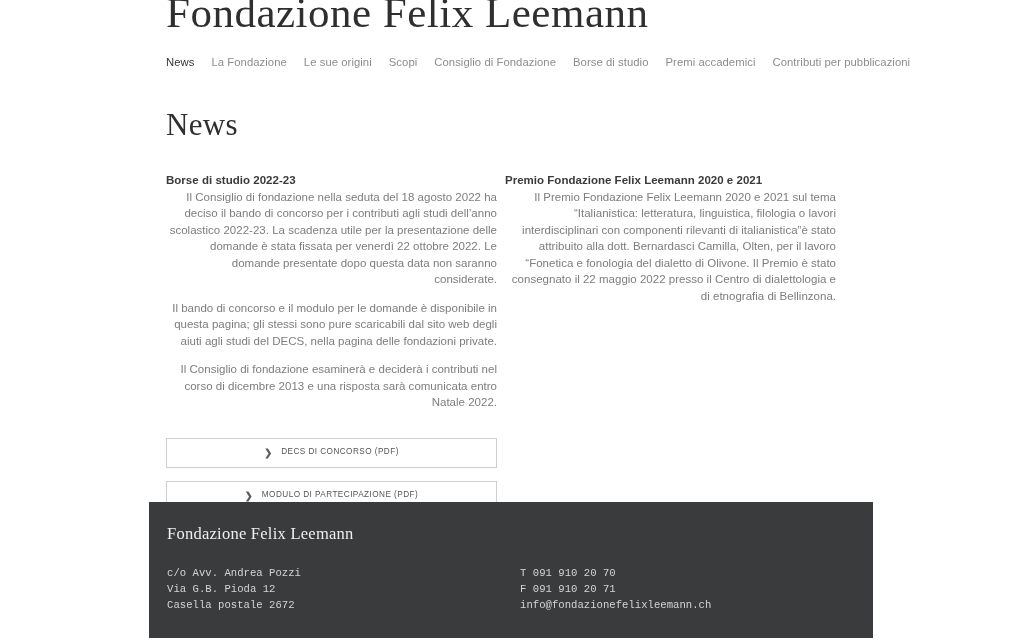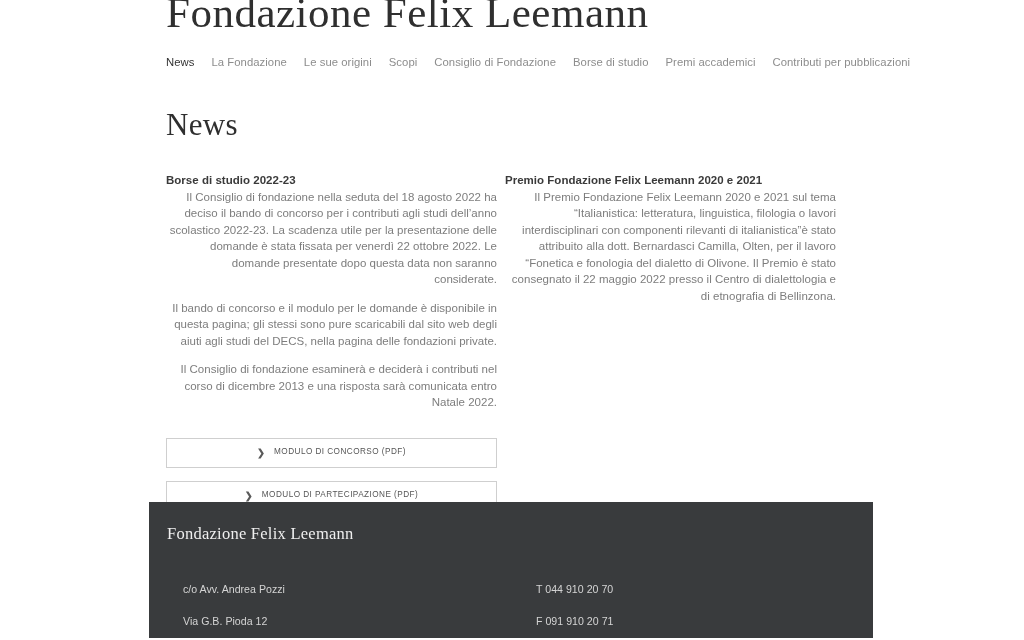--- a/index.html
+++ b/index.html
@@ -169,25 +169,26 @@
     letter-spacing: 0.25px;
     line-height: 1.2;
   }
   .footer-cols {
     display: flex;
     margin-top: 21px;
   }
   .footer-col-a { width: 353px; flex: 0 0 353px; }
   .footer-col-b { flex: 1 1 auto; }
   .footer-line {
-    margin: 16px;
+    margin: 0;
     font-size: 10.6px;
     line-height: 16.3px;
     color: #d4d4d4;
     letter-spacing: 0.02px;
+    font-family: Liberation Mono, monospace;
   }
   .footer-link {
     color: #d4d4d4;
     text-decoration: none;
     cursor: pointer;
   }
 </style>
 </head>
 <body>
 
@@ -215,21 +216,21 @@
       <div class="article-block">
         <p class="article-title">Borse di studio 2022-23</p>
         <p class="article-body">Il Consiglio di fondazione nella seduta del 18 agosto 2022 ha deciso il bando di concorso per i contributi agli studi dell’anno scolastico 2022-23. La scadenza utile per la presentazione delle domande è stata fissata per venerdì 22 ottobre 2022. Le domande presentate dopo questa data non saranno considerate.</p>
         <p class="article-body">Il bando di concorso e il modulo per le domande è disponibile in questa pagina; gli stessi sono pure scaricabili dal sito web degli aiuti agli studi del DECS, nella pagina delle fondazioni private.</p>
         <p class="article-body">Il Consiglio di fondazione esaminerà e deciderà i contributi nel corso di dicembre 2013 e una risposta sarà comunicata entro Natale 2022.</p>
       </div>
 
       <div class="btn-stack">
         <a class="doc-button" href="#">
           <span class="chev">❯</span>
-          <span class="label">MODULO DI CONCORSO (PDF)</span>
+          <span class="label">DECS DI CONCORSO (PDF)</span>
         </a>
         <a class="doc-button" href="#">
           <span class="chev">❯</span>
           <span class="label">MODULO DI PARTECIPAZIONE (PDF)</span>
         </a>
       </div>
     </section>
 
     <section class="col">
       <div class="article-block">
@@ -242,20 +243,20 @@
 
   <footer class="site-footer">
     <p class="footer-title">Fondazione Felix Leemann</p>
     <div class="footer-cols">
       <div class="footer-col-a">
         <p class="footer-line">c/o Avv. Andrea Pozzi</p>
         <p class="footer-line">Via G.B. Pioda 12</p>
         <p class="footer-line">Casella postale 2672</p>
       </div>
       <div class="footer-col-b">
-        <p class="footer-line">T 044 910 20 70</p>
+        <p class="footer-line">T 091 910 20 70</p>
         <p class="footer-line">F 091 910 20 71</p>
         <p class="footer-line"><a class="footer-link" href="#">info@fondazionefelixleemann.ch</a></p>
       </div>
     </div>
   </footer>
 
 </div>
 
 </body></html>

